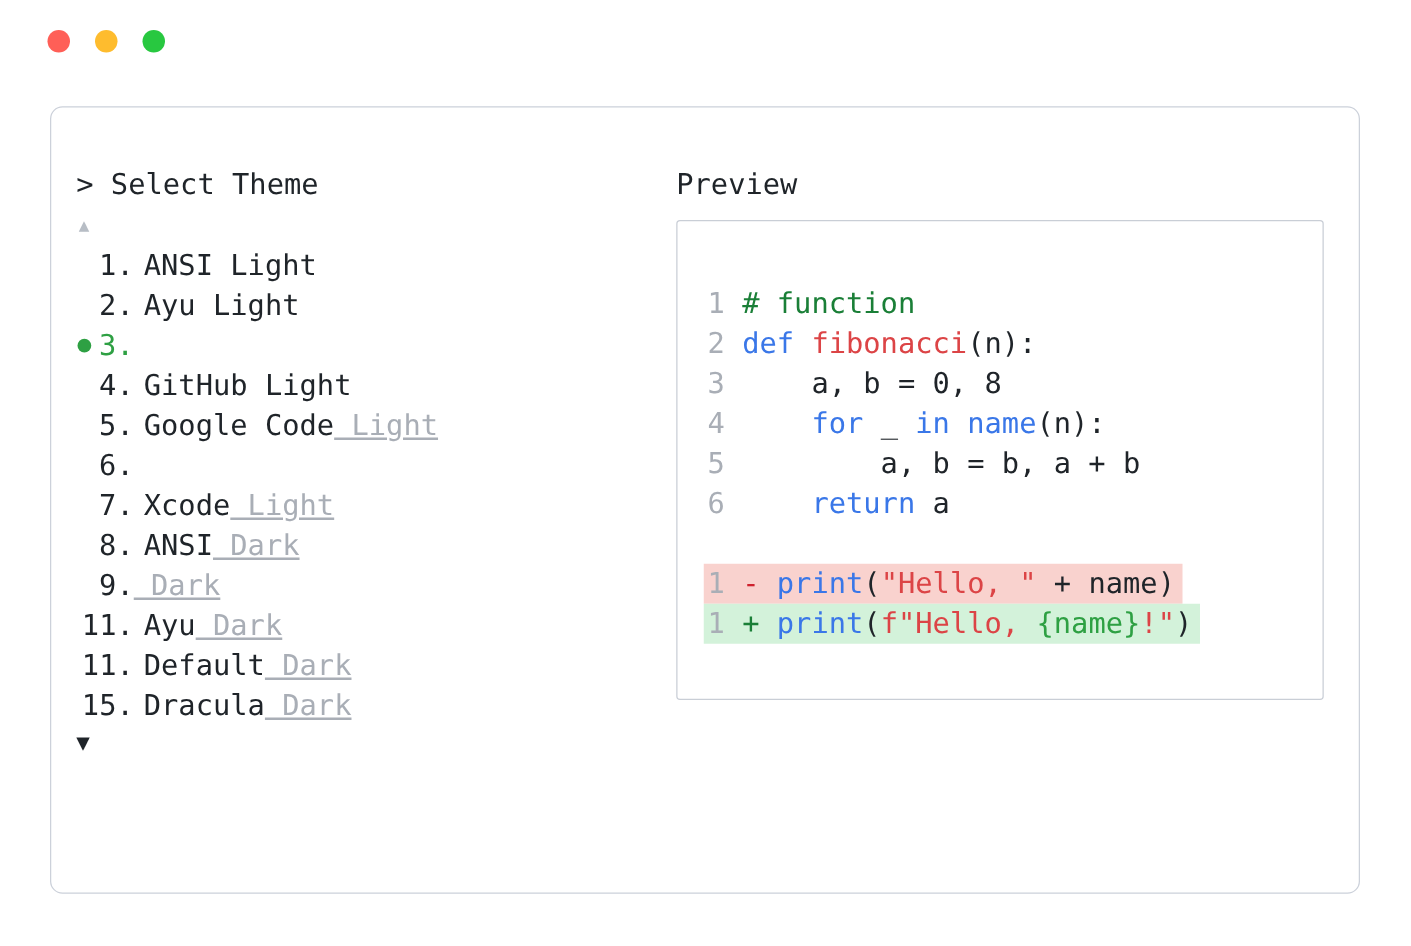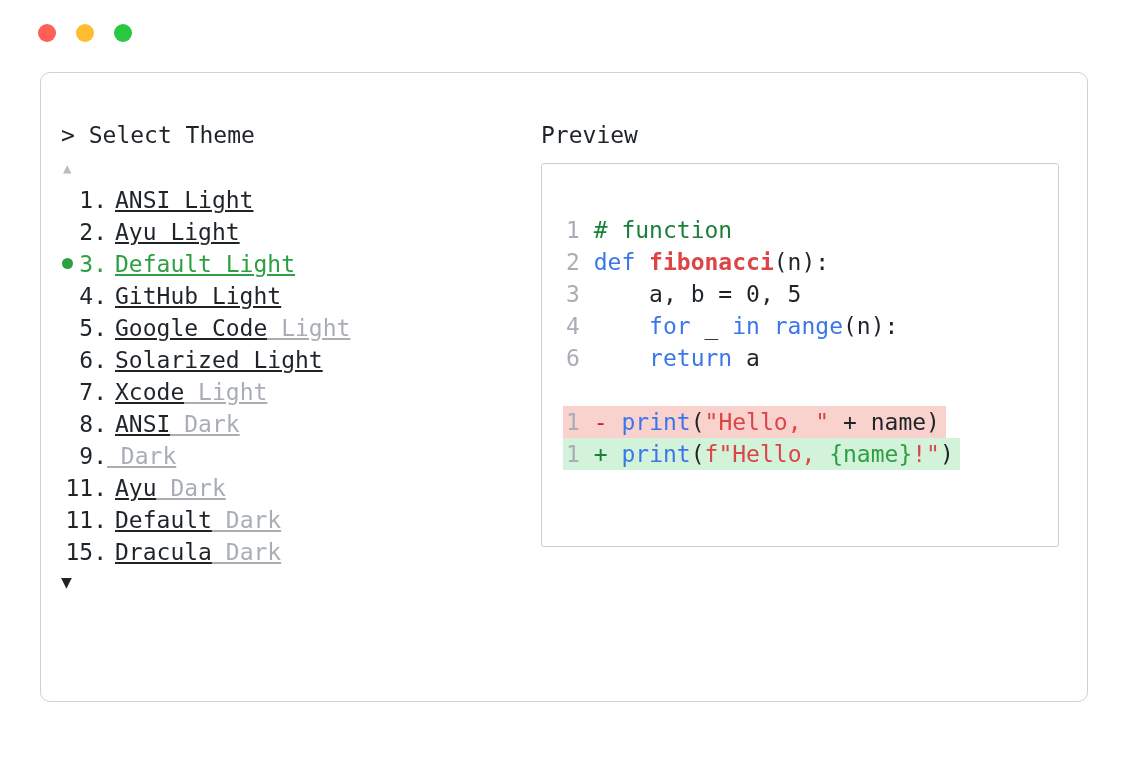--- a/index.html
+++ b/index.html
@@ -2,56 +2,56 @@
 <html style="--text: #1f2429; --muted-gray: #a9aeb6; --selected-green: #2ea043; --comment: #1a7f37; --keyword: #3a77e8; --function: #dc4446; --string: #dc4446; --interp: #2ea043; --diff-removed-bg: #f9d2ce; --diff-added-bg: #d3f2da; --sign-removed: #cf222e; --sign-added: #1a7f37; --panel-border: #ccd1da; --box-border: #c9ced6; --scroll-up-gray: #b7bdc5;"><head>
 <meta charset="utf-8">
 <style>
   * { margin:0; padding:0; box-sizing:border-box; }
   html,body { width:1129px; height:757px; background:#ffffff; overflow:hidden;
     font-family:"DejaVu Sans Mono", monospace; color:var(--text,#1f2429); }
 
   .traffic-lights { position:absolute; left:38px; top:24px; display:flex; gap:20px; }
   .light { width:18px; height:18px; border-radius:50%; display:inline-block; }
 
-  .panel { position:absolute; left:40px; top:72px; width:1048px; height:630px;
+  .panel { position:absolute; left:40px; top:85px; width:1048px; height:630px;
     border:1.5px solid var(--panel-border,#ccd1da); border-radius:10px; background:#fff; }
 
   .picker-title { position:absolute; left:20px; top:46px; font-size:23px; line-height:32px; }
   .preview-title { position:absolute; left:500px; top:46px; font-size:23px; line-height:32px; }
 
   .scroll-up { position:absolute; left:22px; top:79px; font-size:14px; line-height:32px;
     color:var(--scroll-up-gray,#b7bdc5); }
   .scroll-down { position:absolute; left:20px; top:493px; font-size:18px; line-height:32px;
     color:var(--text,#1f2429); }
 
   .theme-list { position:absolute; left:20px; top:111px; font-size:23px; }
   .theme-row { display:flex; height:32px; line-height:32px; cursor:default; }
   .theme-row span { white-space:pre; }
   .theme-row .num { display:inline-block; width:46px; text-align:right; flex:none; }
-  .theme-row .name { margin-left:8px;text-decoration:underline; }
+  .theme-row .name { margin-left:8px; }
   .theme-row .muted-part { color:var(--muted-gray,#a9aeb6);text-decoration:underline; }
   .theme-row.selected .num, .theme-row.selected .name { color:var(--selected-green,#2ea043); }
   .dot { position:absolute; left:1px; width:11px; height:11px; border-radius:50%;
     background:var(--selected-green,#2ea043); }
 
   .hint { position:absolute; left:20px; top:557px; font-size:23px; line-height:32px;
     color:var(--muted-gray,#a9aeb6); white-space:pre; }
 
   .preview-box { position:absolute; left:500px; top:90px; width:518px; height:384px;
     border:1px solid var(--box-border,#c9ced6); border-radius:3px; background:#fff; }
   .code { padding:50px 0 0 24px; font-size:23px; }
   .code-line { height:32px; white-space:pre; }
   .line-inner { display:inline-block; height:32px; line-height:32px; }
   .line-inner.diff-removed { background:var(--diff-removed-bg,#f9d2ce); padding:0 6px 0 3px; margin-left:-3px; }
   .line-inner.diff-added { background:var(--diff-added-bg,#d3f2da); padding:0 6px 0 3px; margin-left:-3px; }
   .lnum { color:var(--muted-gray,#a9aeb6); }
   .tok-plain { color:var(--text,#1f2429); }
   .tok-comment { color:var(--comment,#1a7f37);margin-top:15px; }
   .tok-keyword { color:var(--keyword,#3a77e8); }
-  .tok-function { color:var(--function,#dc4446);font-weight:bold; }
+  .tok-function { color:var(--function,#dc4446); }
   .tok-string { color:var(--string,#dc4446); }
   .tok-interp { color:var(--interp,#2ea043);text-align:center; }
   .sign-removed { color:var(--sign-removed,#cf222e); }
   .sign-added { color:var(--sign-added,#1a7f37); }
 </style>
 </head>
 <body>
 
 <div class="traffic-lights">
     <span class="light" style="background: rgb(255, 95, 87);"></span>
@@ -68,35 +68,33 @@
       <div class="theme-row">
         <span class="num">1.</span>
         <span class="name">ANSI Light</span>
       </div>
       <div class="theme-row">
         <span class="num">2.</span>
         <span class="name">Ayu Light</span>
       </div>
       <div class="theme-row selected">
         <span class="num">3.</span>
-        <span class="name">Default Light</span>
       </div>
       <span class="dot" style="top: 74px;"></span>
       <div class="theme-row">
         <span class="num">4.</span>
         <span class="name">GitHub Light</span>
       </div>
       <div class="theme-row">
         <span class="num">5.</span>
         <span class="name">Google Code</span>
         <span class="muted-part"> Light</span>
       </div>
       <div class="theme-row">
         <span class="num">6.</span>
-        <span class="name">Solarized Light</span>
       </div>
       <div class="theme-row">
         <span class="num">7.</span>
         <span class="name">Xcode</span>
         <span class="muted-part"> Light</span>
       </div>
       <div class="theme-row">
         <span class="num">8.</span>
         <span class="name">ANSI</span>
         <span class="muted-part"> Dark</span>
@@ -120,22 +118,23 @@
         <span class="name">Dracula</span>
         <span class="muted-part"> Dark</span>
       </div>
     </div>
   <div class="scroll-down">▼</div>
 
   <div class="preview-box">
     <div class="code">
         <div class="code-line"><span class="line-inner"><span class="lnum">1</span> <span class="tok-comment"># function</span></span></div>
         <div class="code-line"><span class="line-inner"><span class="lnum">2</span> <span class="tok-keyword">def </span><span class="tok-function">fibonacci</span><span class="tok-plain">(n):</span></span></div>
-        <div class="code-line"><span class="line-inner"><span class="lnum">3</span> <span class="tok-plain">    a, b = 0, 5</span></span></div>
-        <div class="code-line"><span class="line-inner"><span class="lnum">4</span> <span class="tok-plain">    </span><span class="tok-keyword">for</span><span class="tok-plain"> _ </span><span class="tok-keyword">in</span><span class="tok-plain"> </span><span class="tok-keyword">range</span><span class="tok-plain">(n):</span></span></div>
+        <div class="code-line"><span class="line-inner"><span class="lnum">3</span> <span class="tok-plain">    a, b = 0, 8</span></span></div>
+        <div class="code-line"><span class="line-inner"><span class="lnum">4</span> <span class="tok-plain">    </span><span class="tok-keyword">for</span><span class="tok-plain"> _ </span><span class="tok-keyword">in</span><span class="tok-plain"> </span><span class="tok-keyword">name</span><span class="tok-plain">(n):</span></span></div>
+        <div class="code-line"><span class="line-inner"><span class="lnum">5</span> <span class="tok-plain">        a, b = b, a + b</span></span></div>
         <div class="code-line"><span class="line-inner"><span class="lnum">6</span> <span class="tok-plain">    </span><span class="tok-keyword">return</span><span class="tok-plain"> a</span></span></div>
         <div class="code-line"><span class="line-inner"></span></div>
         <div class="code-line"><span class="line-inner diff-removed"><span class="lnum">1</span> <span class="sign-removed">-</span> <span class="tok-keyword">print</span><span class="tok-plain">(</span><span class="tok-string">"Hello, "</span><span class="tok-plain"> + name)</span></span></div>
         <div class="code-line"><span class="line-inner diff-added"><span class="lnum">1</span> <span class="sign-added">+</span> <span class="tok-keyword">print</span><span class="tok-plain">(</span><span class="tok-string">f"Hello, </span><span class="tok-interp">{name}</span><span class="tok-string">!"</span><span class="tok-plain">)</span></span></div>
       </div>
   </div>
 
 </div>
 
 </body></html>

